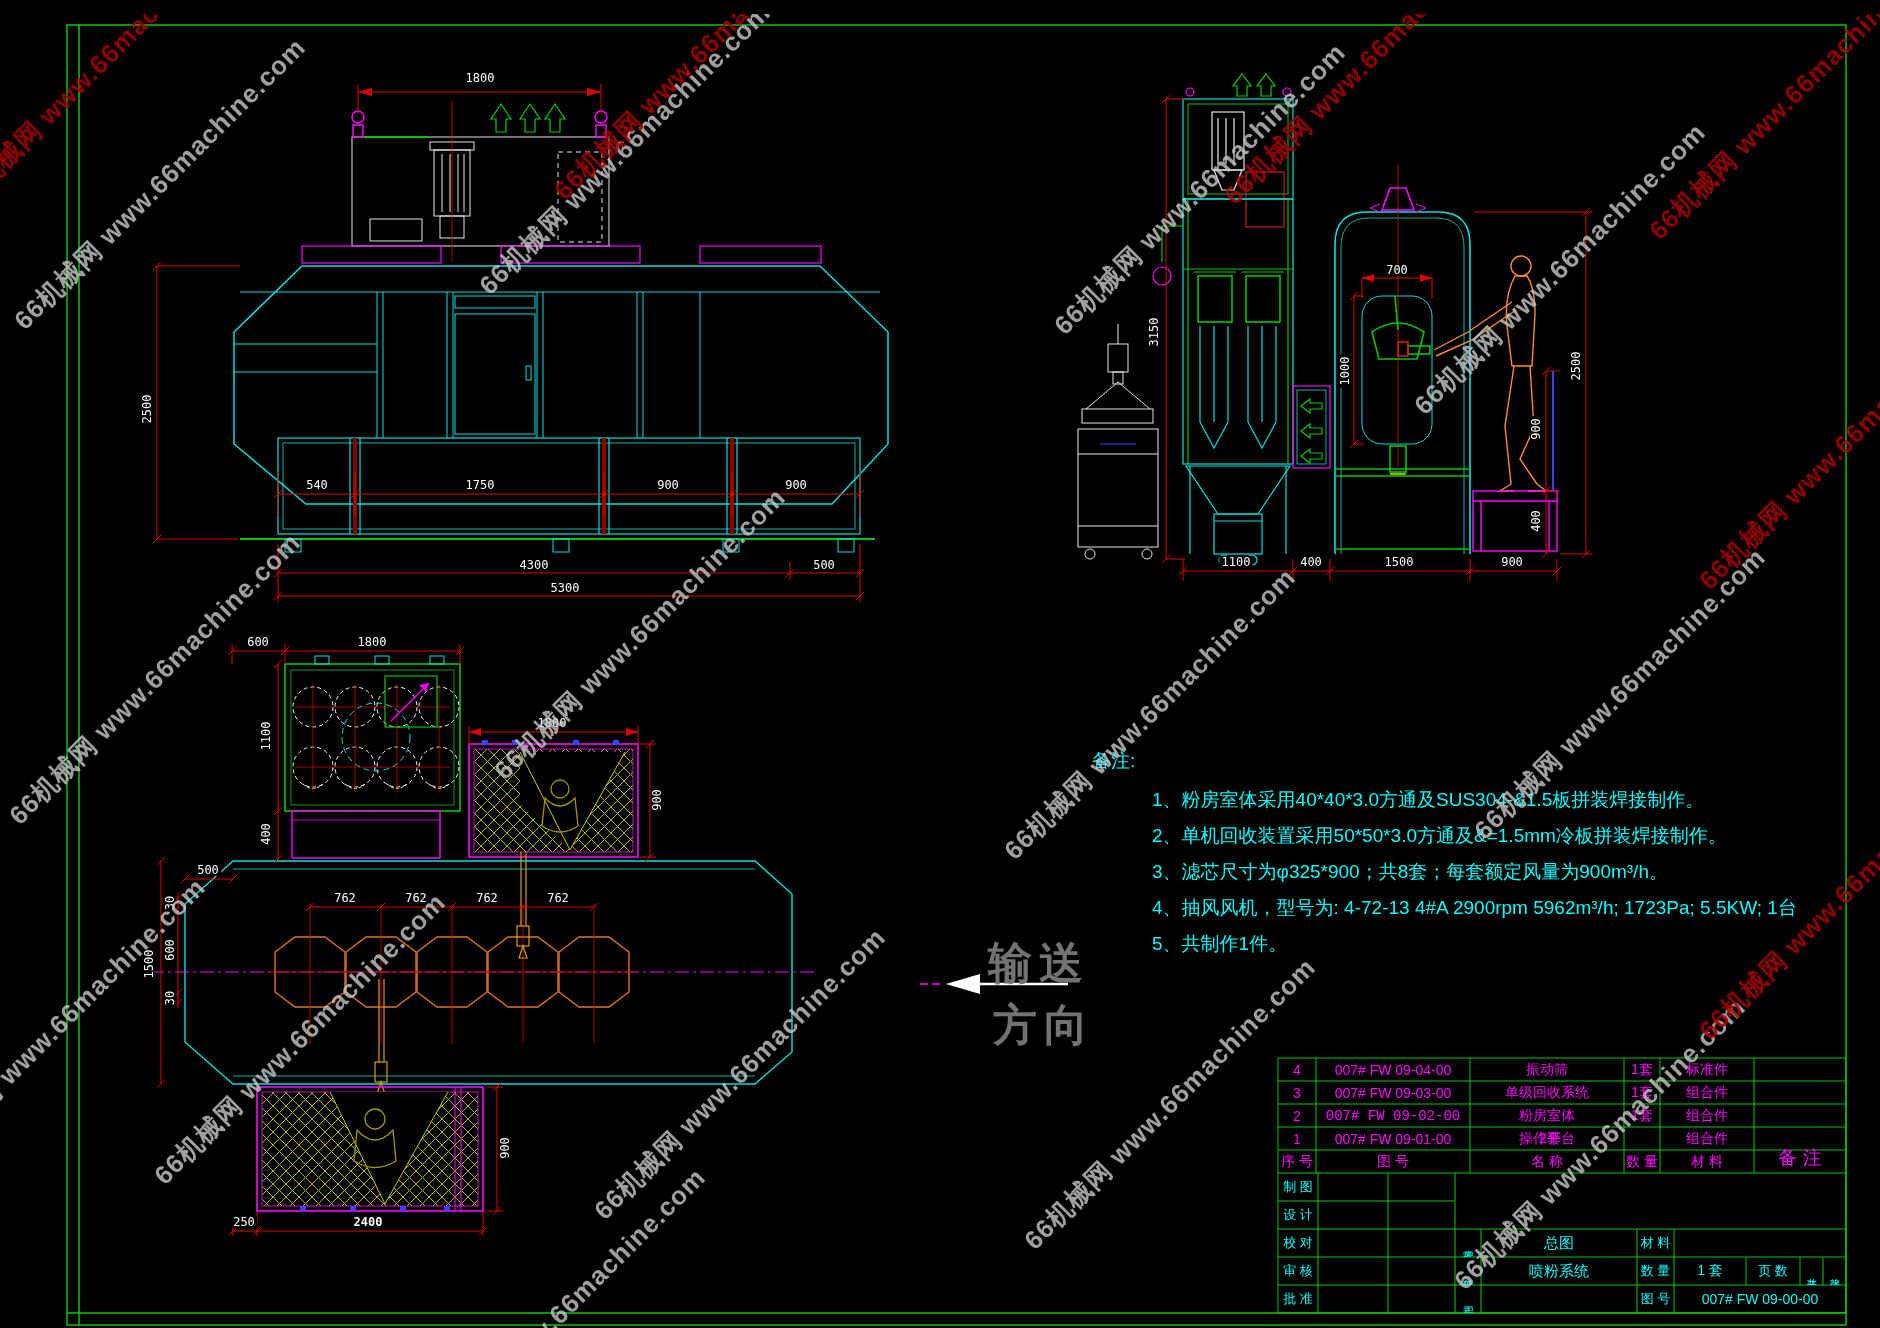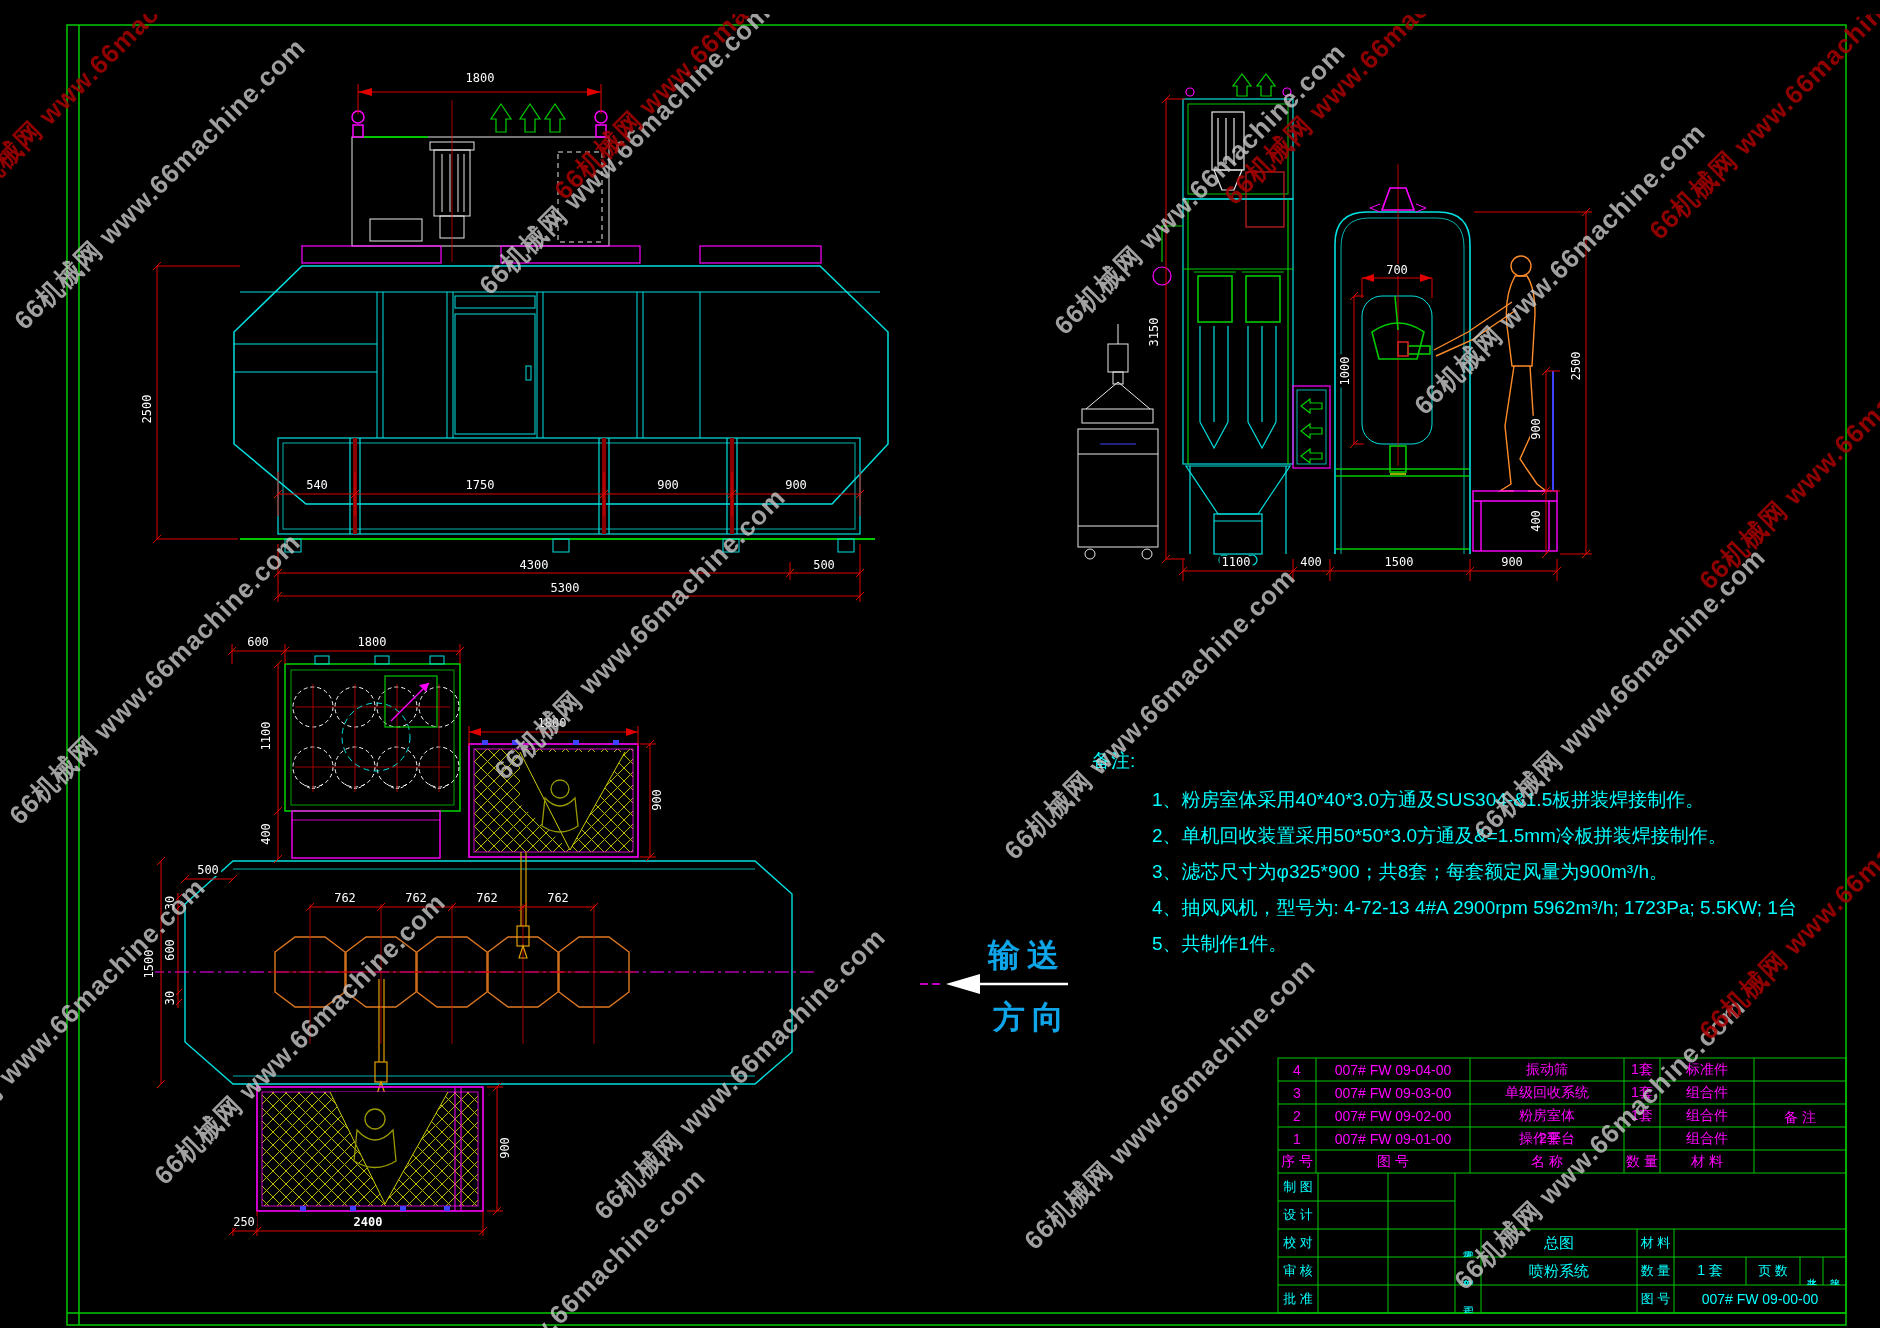--- a/index.html
+++ b/index.html
@@ -6,21 +6,21 @@
   .stage{position:relative;width:1880px;height:1328px;background:#000;overflow:hidden;
          font-family:"Liberation Sans",sans-serif;margin-top:14px;}
   svg{position:absolute;left:0;top:0;z-index:1;}
   .dim{position:absolute;transform:translate(-50%,-50%);color:#fff;
        font-family:"DejaVu Sans Mono",monospace;font-size:12px;line-height:12px;
        background:#000;padding:0 2px;white-space:nowrap;z-index:5;}
   .dim.v{transform:translate(-50%,-50%) rotate(-90deg);}
   .notes-title{position:absolute;left:1092px;top:734px;color:#00ffff;font-size:19px;z-index:4;}
   .notes-lines{position:absolute;left:1152px;top:768px;z-index:4;}
   .note-line{color:#00ffff;font-size:19px;line-height:36px;white-space:nowrap;}
-  .dir-label{position:absolute;color:#0ea5e9;font-size:32px;font-weight:bold;
+  .dir-label{position:absolute;color:#737373;font-size:44px;font-weight:bold;
              letter-spacing:7px;z-index:4;white-space:nowrap;}
   .tb-cell{position:absolute;display:flex;align-items:center;justify-content:center;
            font-size:14px;white-space:nowrap;overflow:hidden;z-index:4;}
   .mag{color:#ff00ff;}
   .cy{color:#00ffff;}
   .vtext{writing-mode:vertical-lr;text-orientation:upright;letter-spacing:1px;}
   .wm{position:absolute;transform:translate(-50%,-50%) rotate(-45deg);
       font-size:26px;font-weight:bold;white-space:nowrap;z-index:9;letter-spacing:1px;}
   .wm.g{color:#c9c9c9;opacity:.8;}
   .wm.r{color:#aa0000;opacity:.85;}
@@ -556,35 +556,35 @@
 <div class="tb-cell cy vtext" style="left:1823px;top:1243px;width:23px;height:28px;font-size:10px;">第张</div>
 <div class="tb-cell cy" style="left:1637px;top:1271px;width:37px;height:28px;font-size:13px;">图 号</div>
 <div class="tb-cell cy" style="left:1674px;top:1271px;width:172px;height:28px;font-size:14px;">007# FW 09-00-00</div>
 
 <div id="gen-layer">
       <div class="tb-cell mag" style="left: 1278px; top: 1136px; width: 38px; height: 23px; font-size: 14px;">序 号</div>
       <div class="tb-cell mag" style="left: 1316px; top: 1136px; width: 154px; height: 23px; font-size: 14px;">图        号</div>
       <div class="tb-cell mag" style="left: 1470px; top: 1136px; width: 154px; height: 23px; font-size: 14px;">名      称</div>
       <div class="tb-cell mag" style="left: 1624px; top: 1136px; width: 36px; height: 23px; font-size: 14px;">数 量</div>
       <div class="tb-cell mag" style="left: 1660px; top: 1136px; width: 94px; height: 23px; font-size: 14px;">材    料</div>
-      <div class="tb-cell mag" style="left: 1754px; top: 1092px; width: 92px; height: 23px; font-size: 14px;">备    注</div>
+      <div class="tb-cell mag" style="left: 1754px; top: 1132px; width: 92px; height: 23px; font-size: 19px;">备    注</div>
       <div class="tb-cell mag" style="left: 1278px; top: 1044px; width: 38px; height: 23px; font-size: 14px;">4</div>
       <div class="tb-cell mag" style="left: 1316px; top: 1044px; width: 154px; height: 23px; font-size: 14px;">007# FW 09-04-00</div>
       <div class="tb-cell mag" style="left: 1470px; top: 1044px; width: 154px; height: 23px; font-size: 14px;">振动筛</div>
       <div class="tb-cell mag" style="left: 1624px; top: 1044px; width: 36px; height: 23px; font-size: 14px;">1套</div>
       <div class="tb-cell mag" style="left: 1660px; top: 1044px; width: 94px; height: 23px; font-size: 14px;">标准件</div>
       <div class="tb-cell mag" style="left: 1754px; top: 1044px; width: 92px; height: 23px; font-size: 14px;"></div>
       <div class="tb-cell mag" style="left: 1278px; top: 1067px; width: 38px; height: 23px; font-size: 14px;">3</div>
       <div class="tb-cell mag" style="left: 1316px; top: 1067px; width: 154px; height: 23px; font-size: 14px;">007# FW 09-03-00</div>
       <div class="tb-cell mag" style="left: 1470px; top: 1067px; width: 154px; height: 23px; font-size: 14px;">单级回收系统</div>
       <div class="tb-cell mag" style="left: 1624px; top: 1067px; width: 36px; height: 23px; font-size: 14px;">1套</div>
       <div class="tb-cell mag" style="left: 1660px; top: 1067px; width: 94px; height: 23px; font-size: 14px;">组合件</div>
       <div class="tb-cell mag" style="left: 1754px; top: 1067px; width: 92px; height: 23px; font-size: 14px;"></div>
       <div class="tb-cell mag" style="left: 1278px; top: 1090px; width: 38px; height: 23px; font-size: 14px;">2</div>
-      <div class="tb-cell mag" style="left: 1316px; top: 1090px; width: 154px; height: 23px; font-size: 14px;">007# FW 09-02-00</div>
+      <div class="tb-cell mag" style="left: 1316px; top: 1090px; width: 154px; height: 23px; font-size: 14px; font-family: Liberation Mono, monospace;">007# FW 09-02-00</div>
       <div class="tb-cell mag" style="left: 1470px; top: 1090px; width: 154px; height: 23px; font-size: 14px;">粉房室体</div>
       <div class="tb-cell mag" style="left: 1624px; top: 1090px; width: 36px; height: 23px; font-size: 14px;">1套</div>
       <div class="tb-cell mag" style="left: 1660px; top: 1090px; width: 94px; height: 23px; font-size: 14px;">组合件</div>
       <div class="tb-cell mag" style="left: 1754px; top: 1090px; width: 92px; height: 23px; font-size: 14px;"></div>
       <div class="tb-cell mag" style="left: 1278px; top: 1113px; width: 38px; height: 23px; font-size: 14px;">1</div>
       <div class="tb-cell mag" style="left: 1316px; top: 1113px; width: 154px; height: 23px; font-size: 14px;">007# FW 09-01-00</div>
       <div class="tb-cell mag" style="left: 1470px; top: 1113px; width: 154px; height: 23px; font-size: 14px;">操作平台</div>
       <div class="tb-cell mag" style="left: 1532px; top: 1113px; width: 36px; height: 23px; font-size: 14px;">2套</div>
       <div class="tb-cell mag" style="left: 1660px; top: 1113px; width: 94px; height: 23px; font-size: 14px;">组合件</div>
       <div class="tb-cell mag" style="left: 1754px; top: 1113px; width: 92px; height: 23px; font-size: 14px;"></div>

